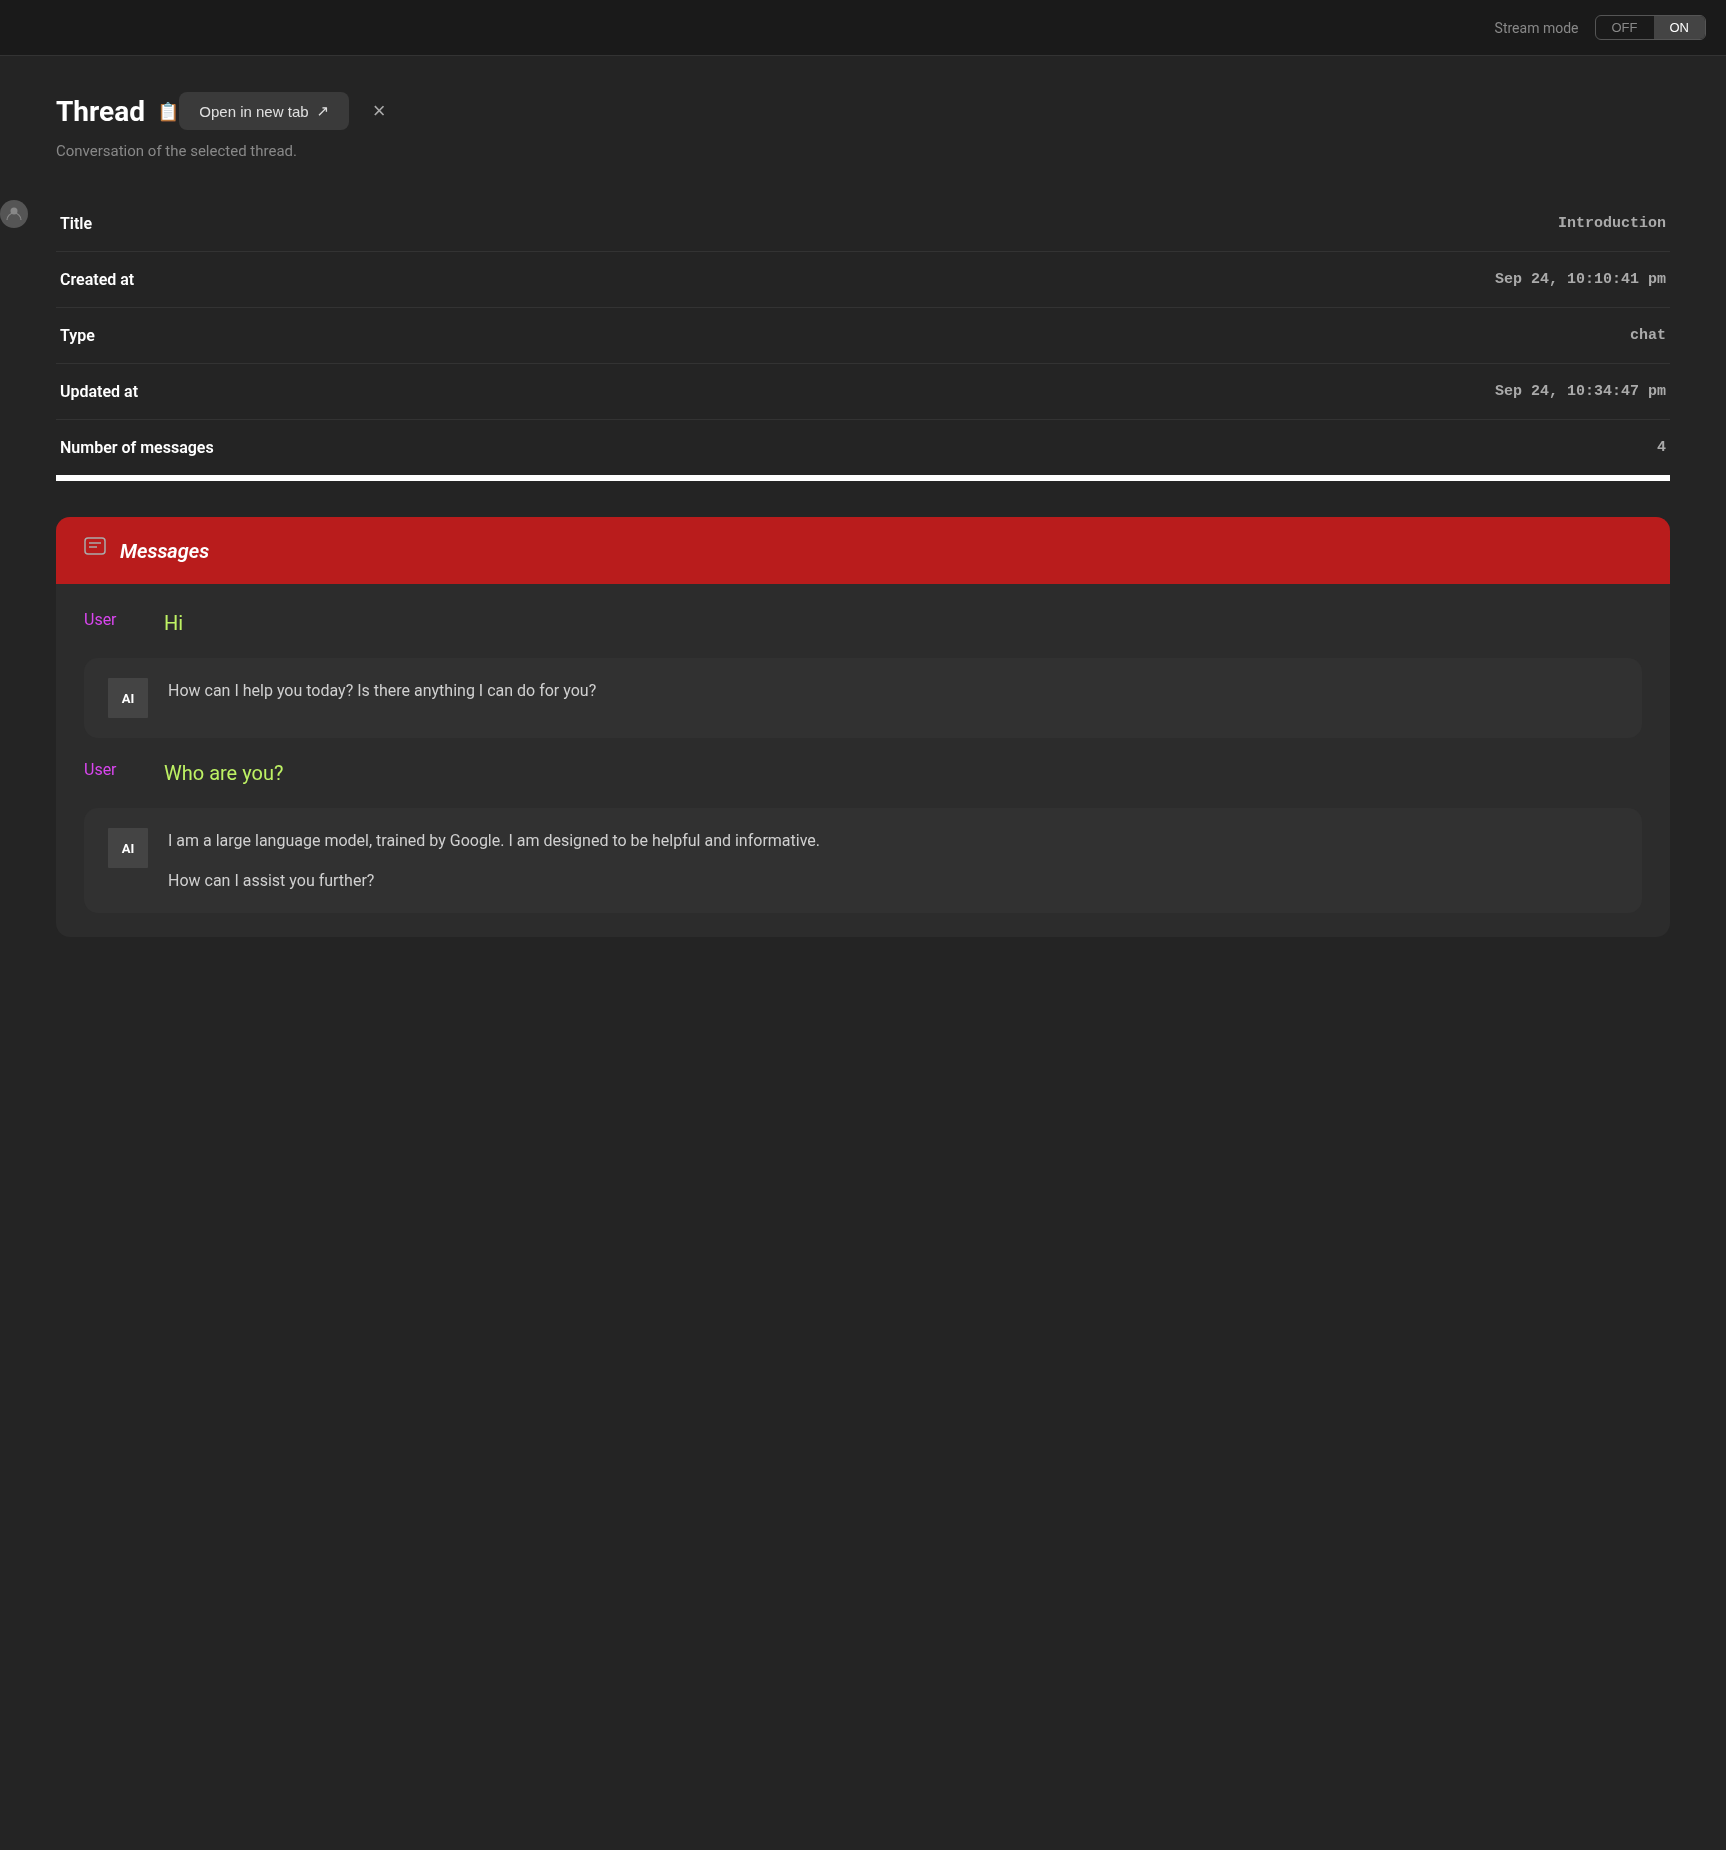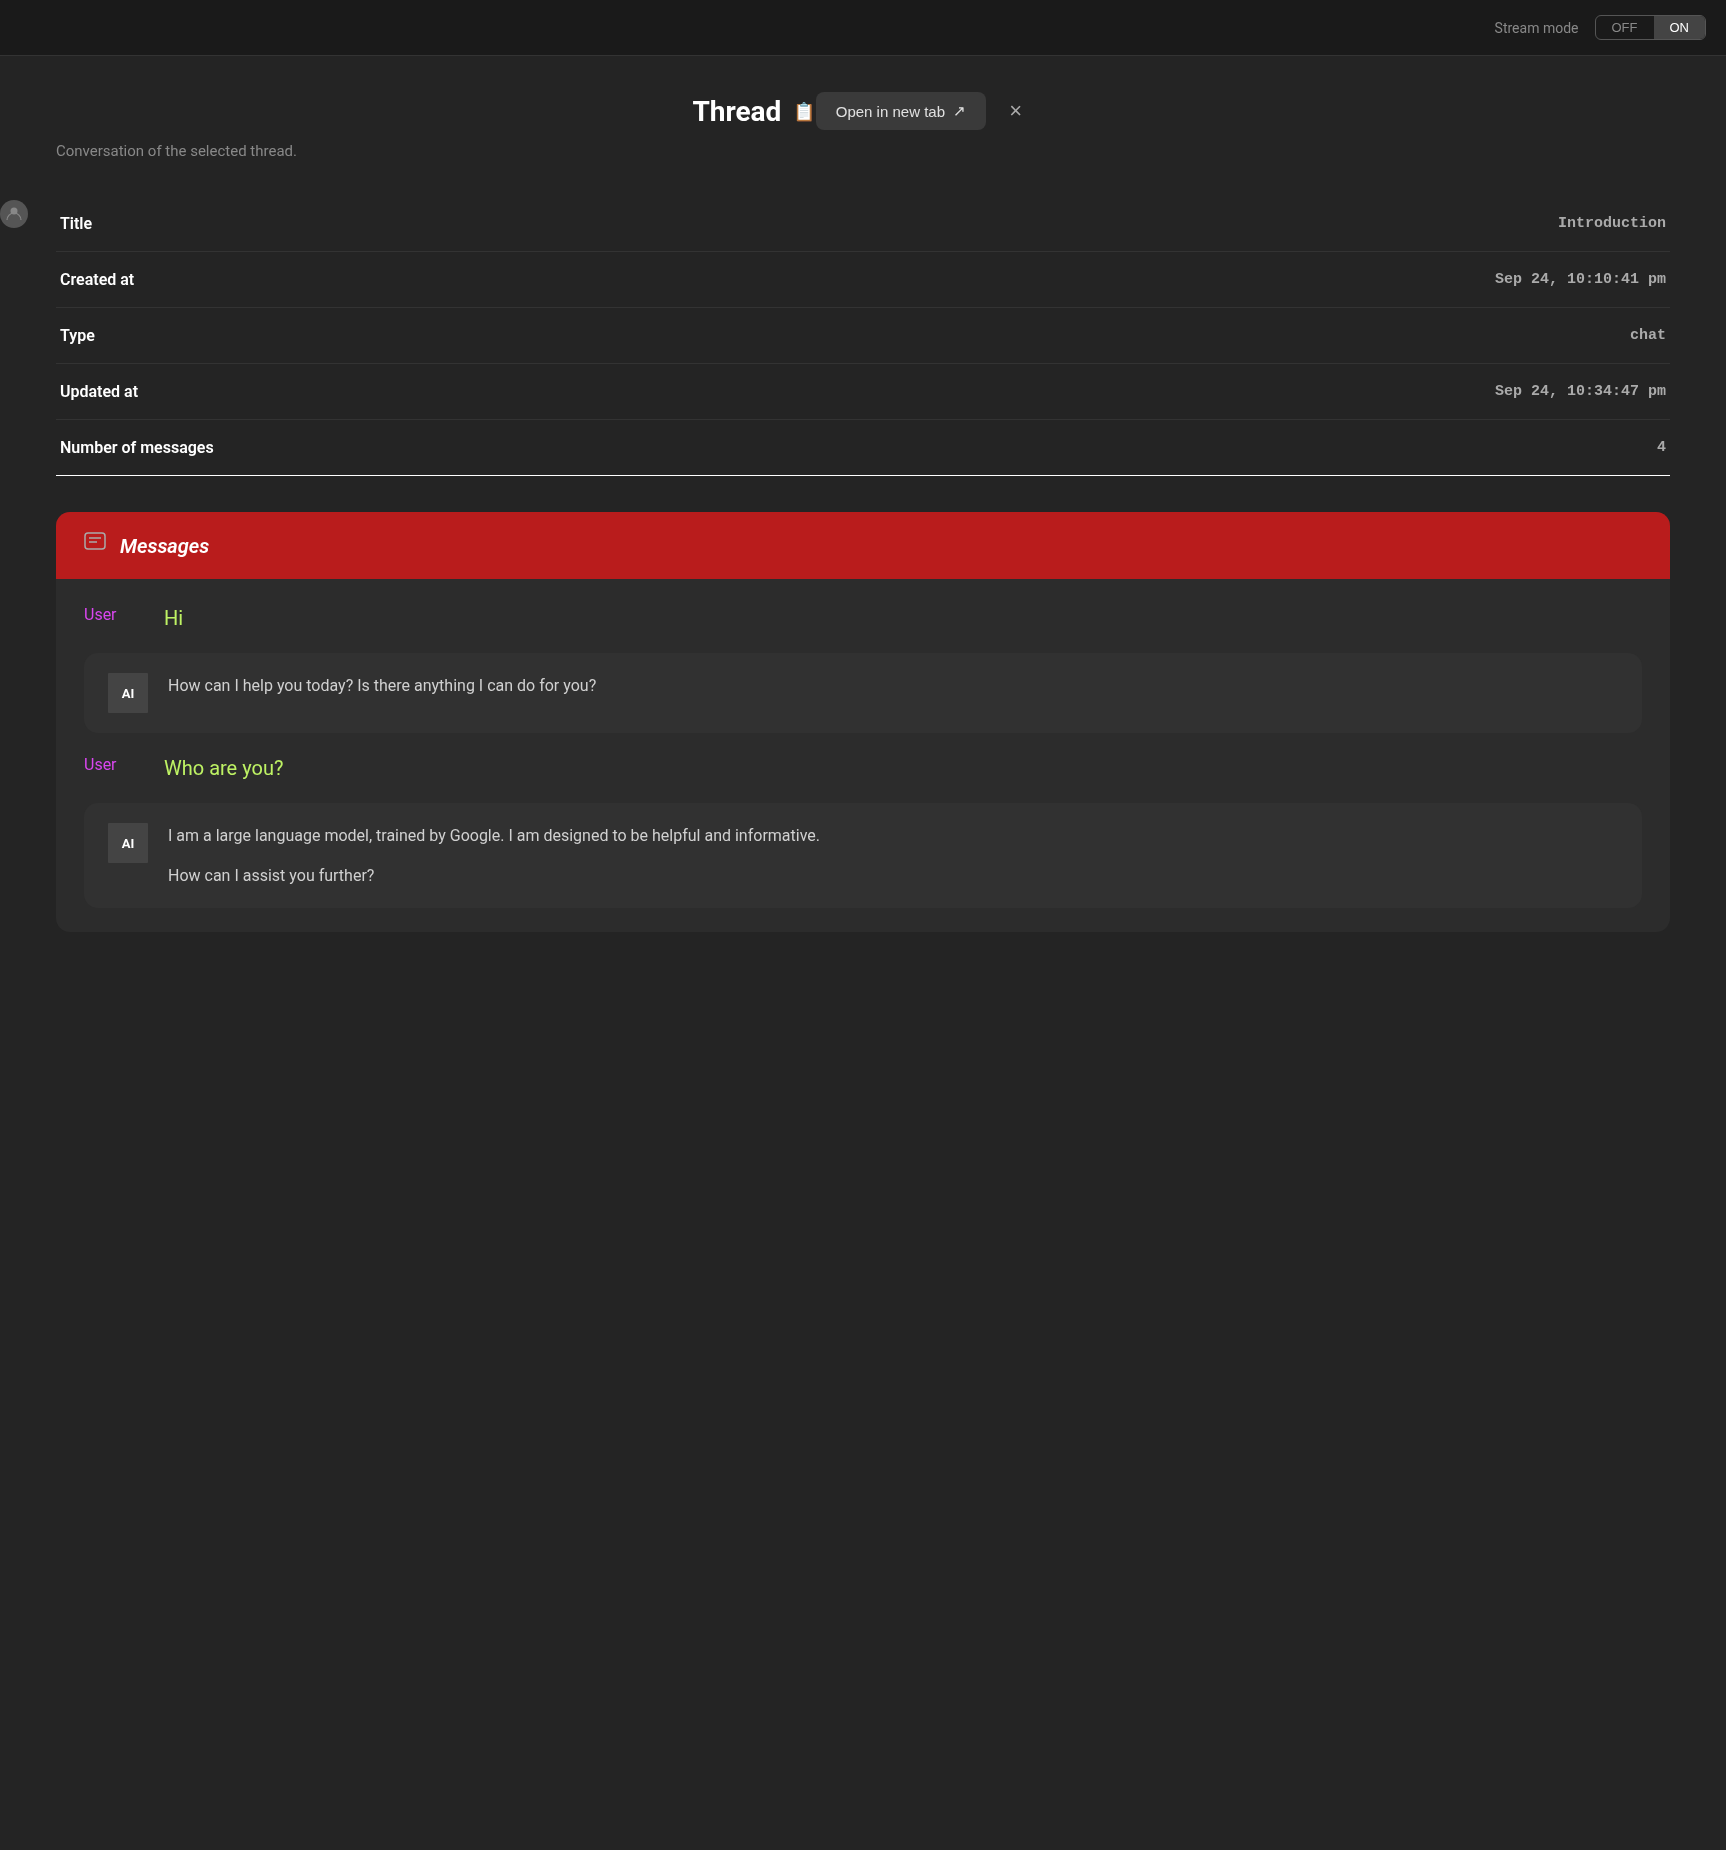--- a/index.html
+++ b/index.html
@@ -62,21 +62,21 @@
       margin: 0 auto;
       width: 100%;
       flex: 1;
       padding: 36px 56px;
     }
 
     
     .panel-header {
       display: flex;
       align-items: center;
-      justify-content: center;
+      justify-content: flex-start;
       margin-bottom: 12px;
     }
 
     .panel-title-group {
       display: flex;
       align-items: center;
       gap: 12px;
     }
 
     .panel-title {
@@ -135,21 +135,21 @@
       width: 100%;
       border-collapse: collapse;
       margin-bottom: 36px;
     }
 
     .metadata-table tr {
       border-bottom: 1px solid #333;
     }
 
     .metadata-table tr:last-child {
-      border-bottom: 1px solid #ffffff;
+      border-bottom: 6px solid #ffffff;
     }
 
     .metadata-table td {
       padding: 18px 4px;
       font-size: 16px;
     }
 
     .metadata-table td:first-child {
       color: #ffffff;
       font-weight: 600;

